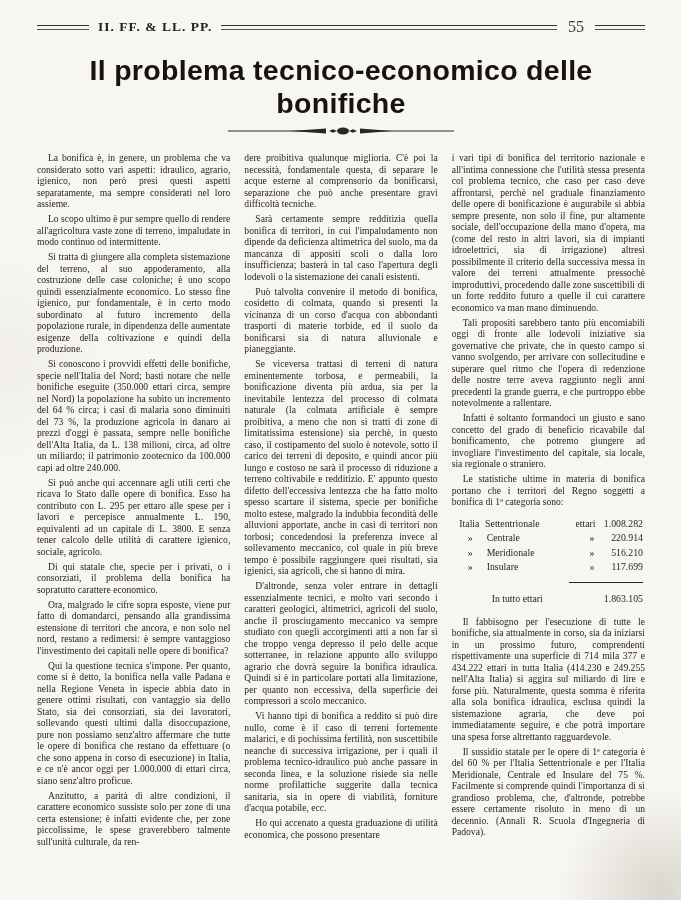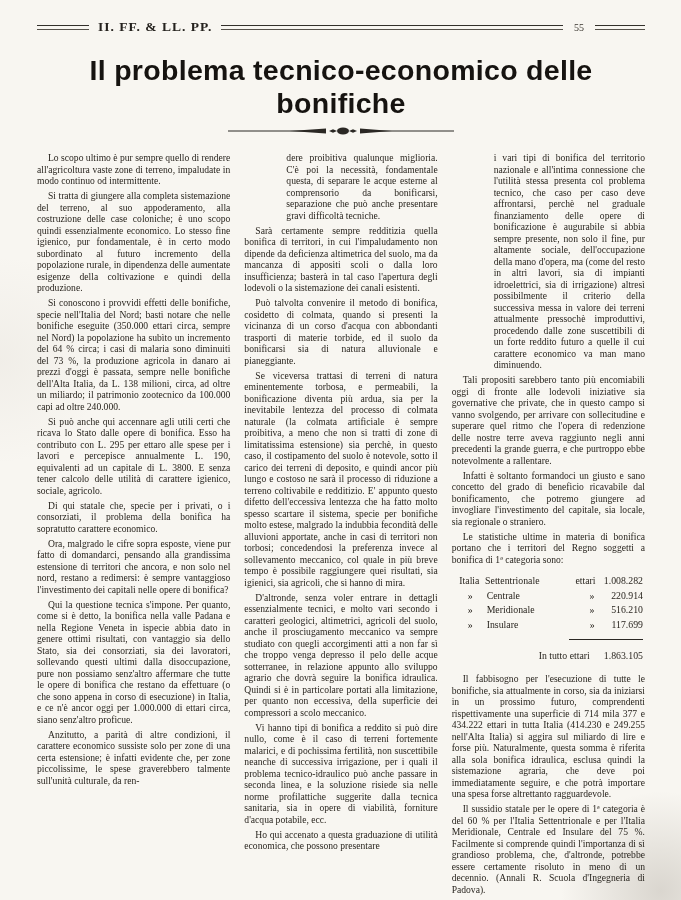--- a/index.html
+++ b/index.html
@@ -39,21 +39,21 @@
   .rule-mid { flex: 1; border-top-width: 1.8px; }
   .rule-r { width: 50px; }
   .journal {
     font-weight: bold;
     font-size: 13.5px;
     letter-spacing: 1px;
     color: #25221e;
     white-space: nowrap;
   }
   .pagenum {
-    font-size: 10px;
+    font-size: 16px;
     color: #3a362f;
     padding: 0 2px;
   }
   
   .title {
     font-family: "Liberation Sans", sans-serif;
     font-weight: 700;
     font-size: 28.5px;
     letter-spacing: 0.3px;
     text-align: center;
@@ -76,21 +76,21 @@
     min-width: 0;
     text-align: justify;
     font-size: 9.6px;
     line-height: 11.5px;
     color: #29251f;
   }
   .col p {
     margin: 0 0 3.5px 0;
     text-indent: 11px;
   }
-  .noindent-first > p:first-child { text-indent: 0; margin-left: 42px; }
+  .noindent-first > p:first-child { text-indent: 0; }
   
   .stat-table {
     margin: 9px 2px 10px 2px;
     font-size: 9.8px;
   }
   .trow {
     display: flex;
     line-height: 14.5px;
   }
   .tc { display: block; }
@@ -102,20 +102,21 @@
   .tc3 { flex: 1; text-align: right; }
   .tsum-rule {
     width: 74px;
     border-top: 1.5px solid #2b2824;
     margin: 7px 0 9px auto;
   }
   .tsum {
     display: flex;
     justify-content: flex-end;
     line-height: 14px;
+    gap: 47px;
   }
   .tsum .tlabel { margin-right: 14px; }
 </style>
 </head>
 <body>
 
 <div class="page">
 
   <header class="masthead">
     <span class="rule rule-l"></span>
@@ -135,20 +136,21 @@
       <ellipse cx="117" cy="7" rx="6" ry="3.4" fill="#2b2824"></ellipse>
       <polygon points="123,7 127,5.2 131,7 127,8.8" fill="#2b2824"></polygon>
       <polygon points="166,7 134,4.6 134,9.4" fill="#2b2824"></polygon>
       <line x1="144" y1="7" x2="228" y2="7" stroke="#2b2824" stroke-width="1"></line>
     </svg>
   </div>
 
   <main class="columns">
 
     <section class="col">
+        <p>La bonifica è, in genere, un problema che va considerato sotto vari aspetti: idraulico, agrario, igienico, non però presi questi aspetti separatamente, ma sempre considerati nel loro assieme.</p>
         <p>Lo scopo ultimo è pur sempre quello di rendere all'agricoltura vaste zone di terreno, impaludate in modo continuo od intermittente.</p>
         <p>Si tratta di giungere alla completa sistemazione del terreno, al suo appoderamento, alla costruzione delle case coloniche; è uno scopo quindi essenzialmente economico. Lo stesso fine igienico, pur fondamentale, è in certo modo subordinato al futuro incremento della popolazione rurale, in dipendenza delle aumentate esigenze della coltivazione e quindi della produzione.</p>
         <p>Si conoscono i provvidi effetti delle bonifiche, specie nell'Italia del Nord; basti notare che nelle bonifiche eseguite (350.000 ettari circa, sempre nel Nord) la popolazione ha subìto un incremento del 64 % circa; i casi di malaria sono diminuiti del 73 %, la produzione agricola in danaro ai prezzi d'oggi è passata, sempre nelle bonifiche dell'Alta Italia, da L. 138 milioni, circa, ad oltre un miliardo; il patrimonio zootecnico da 100.000 capi ad oltre 240.000.</p>
         <p>Si può anche qui accennare agli utili certi che ricava lo Stato dalle opere di bonifica. Esso ha contributo con L. 295 per ettaro alle spese per i lavori e percepisce annualmente L. 190, equivalenti ad un capitale di L. 3800. E senza tener calcolo delle utilità di carattere igienico, sociale, agricolo.</p>
         <p>Di qui statale che, specie per i privati, o i consorziati, il problema della bonifica ha sopratutto carattere economico.</p>
         <p>Ora, malgrado le cifre sopra esposte, viene pur fatto di domandarci, pensando alla grandissima estensione di territori che ancora, e non solo nel nord, restano a redimersi: è sempre vantaggioso l'investimento dei capitali nelle opere di bonifica?</p>
         <p>Qui la questione tecnica s'impone. Per quanto, come si è detto, la bonifica nella valle Padana e nella Regione Veneta in ispecie abbia dato in genere ottimi risultati, con vantaggio sia dello Stato, sia dei consorziati, sia dei lavoratori, sollevando questi ultimi dalla disoccupazione, pure non possiamo senz'altro affermare che tutte le opere di bonifica che restano da effettuare (o che sono appena in corso di esecuzione) in Italia, e ce n'è ancor oggi per 1.000.000 di ettari circa, siano senz'altro proficue.</p>
         <p>Anzitutto, a parità di altre condizioni, il carattere economico sussiste solo per zone di una certa estensione; è infatti evidente che, per zone piccolissime, le spese graverebbero talmente sull'unità culturale, da ren-</p>
       </section>
 

